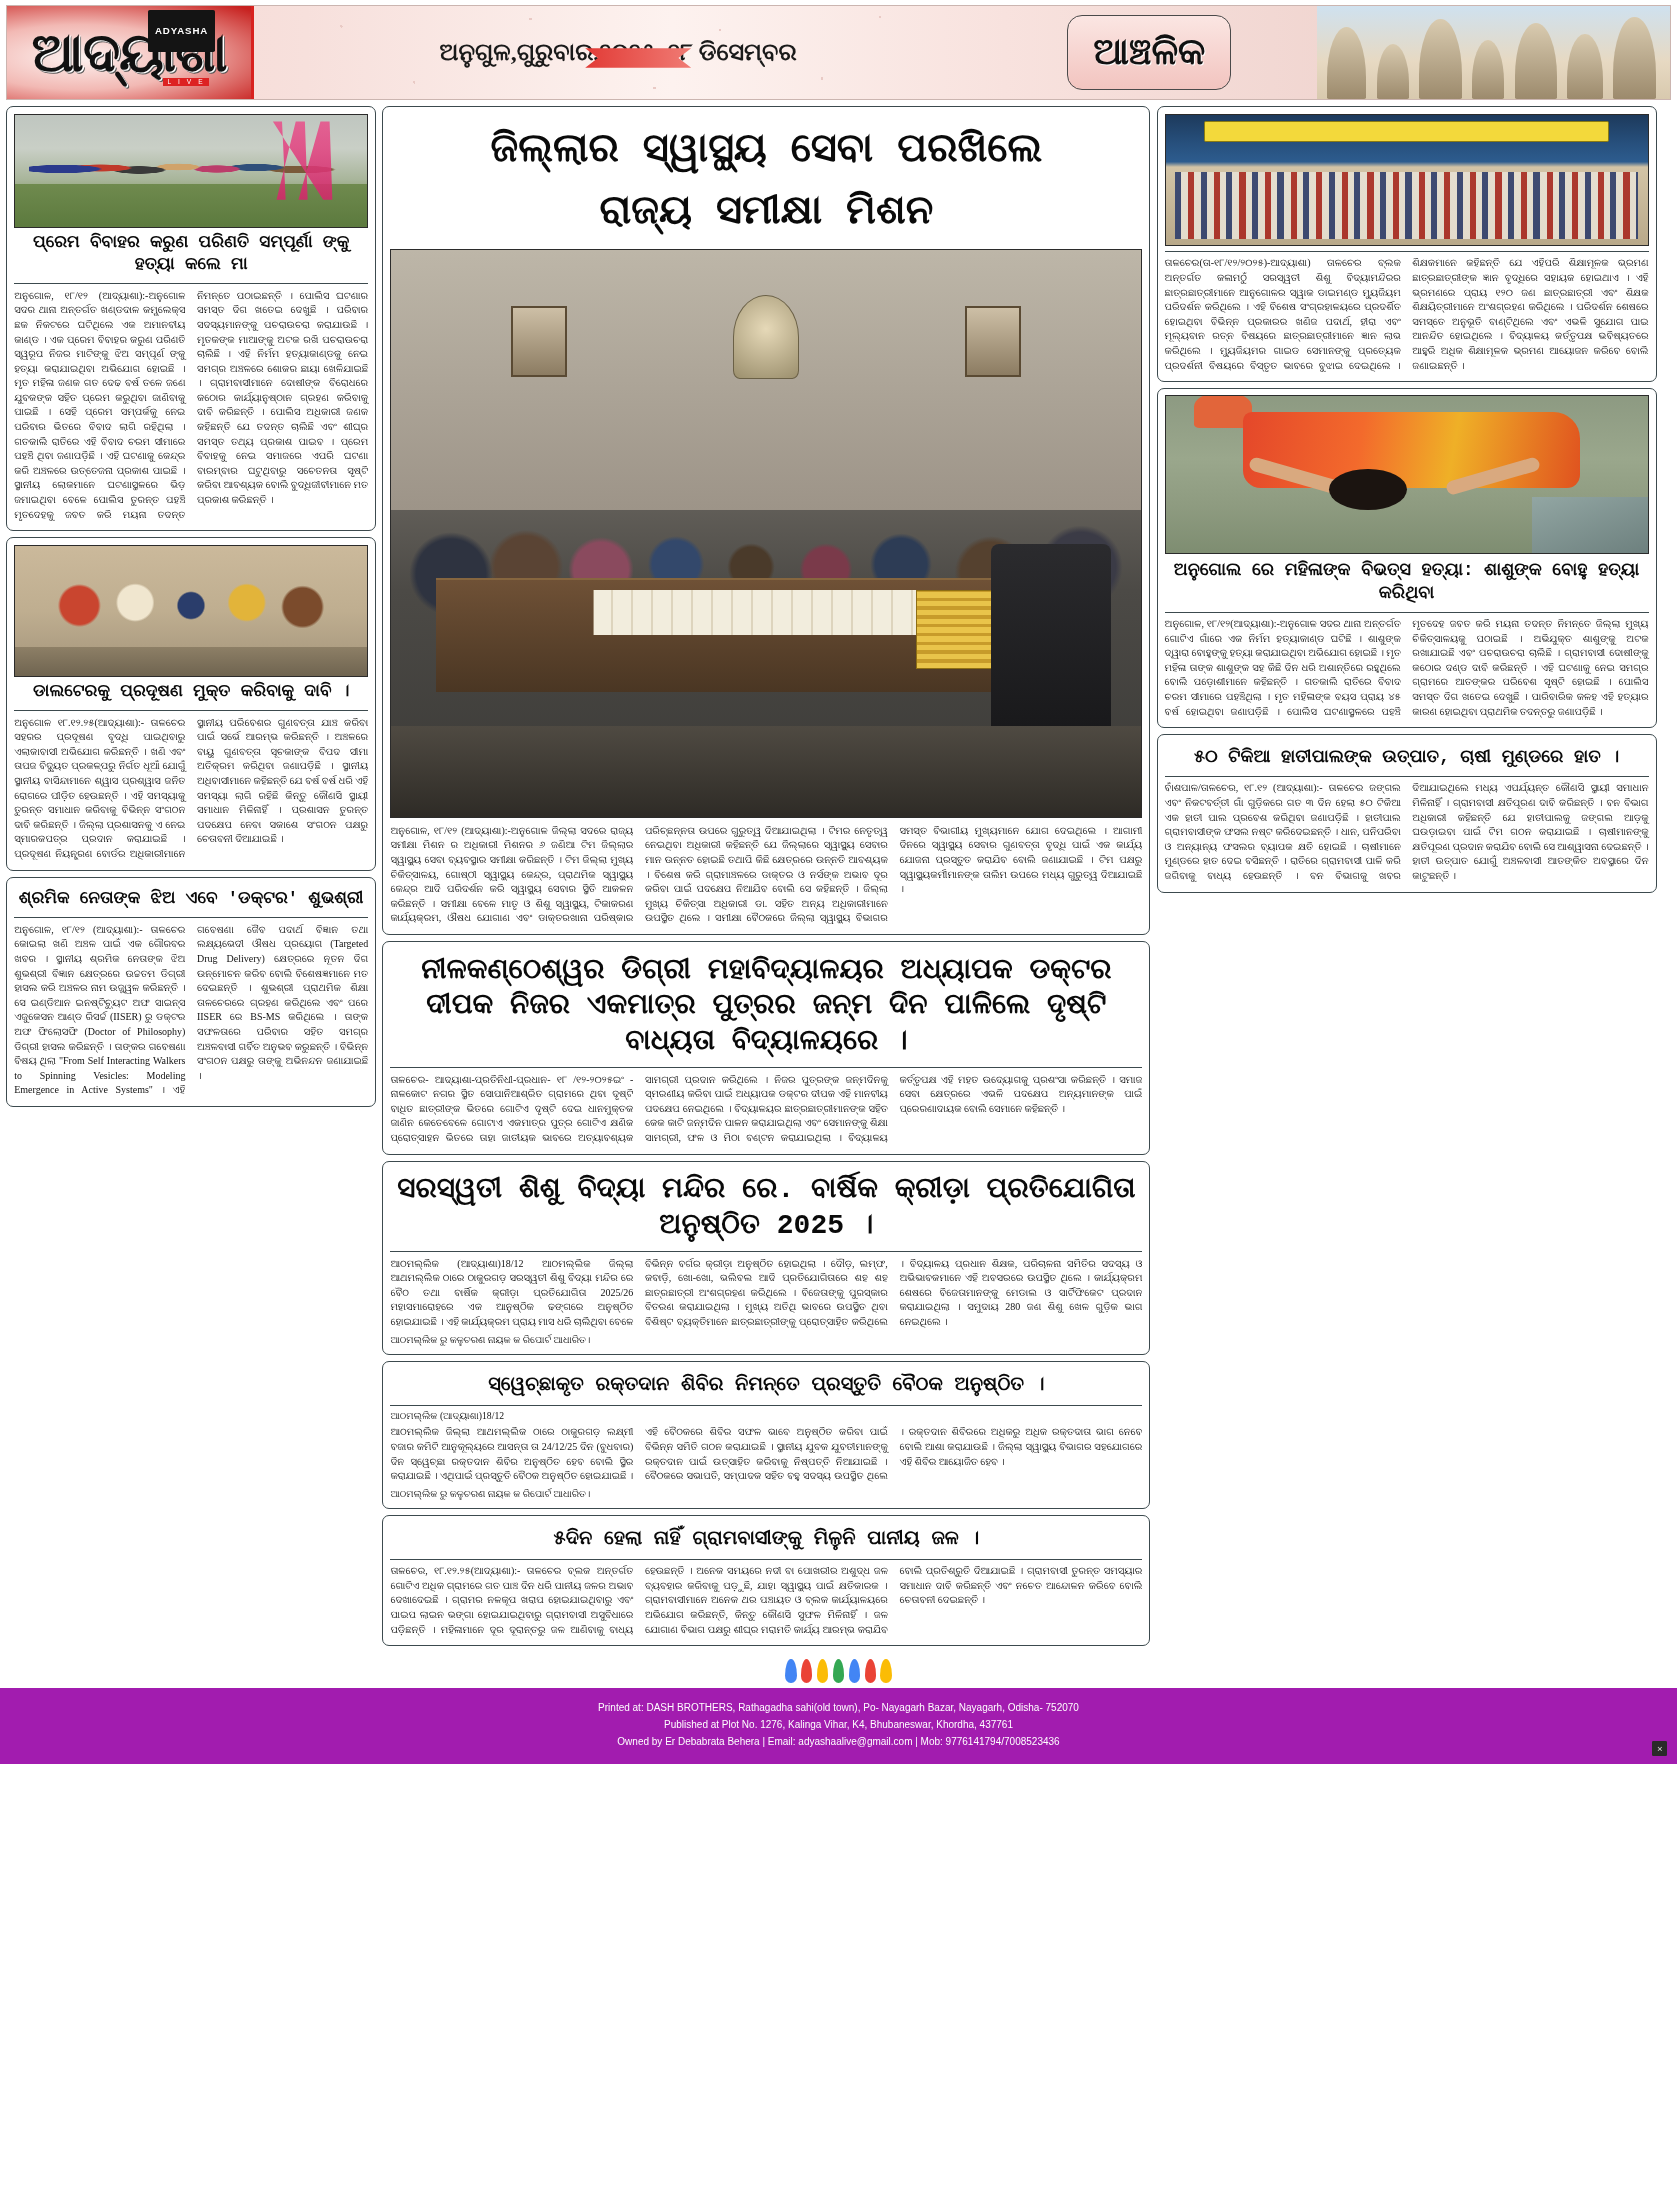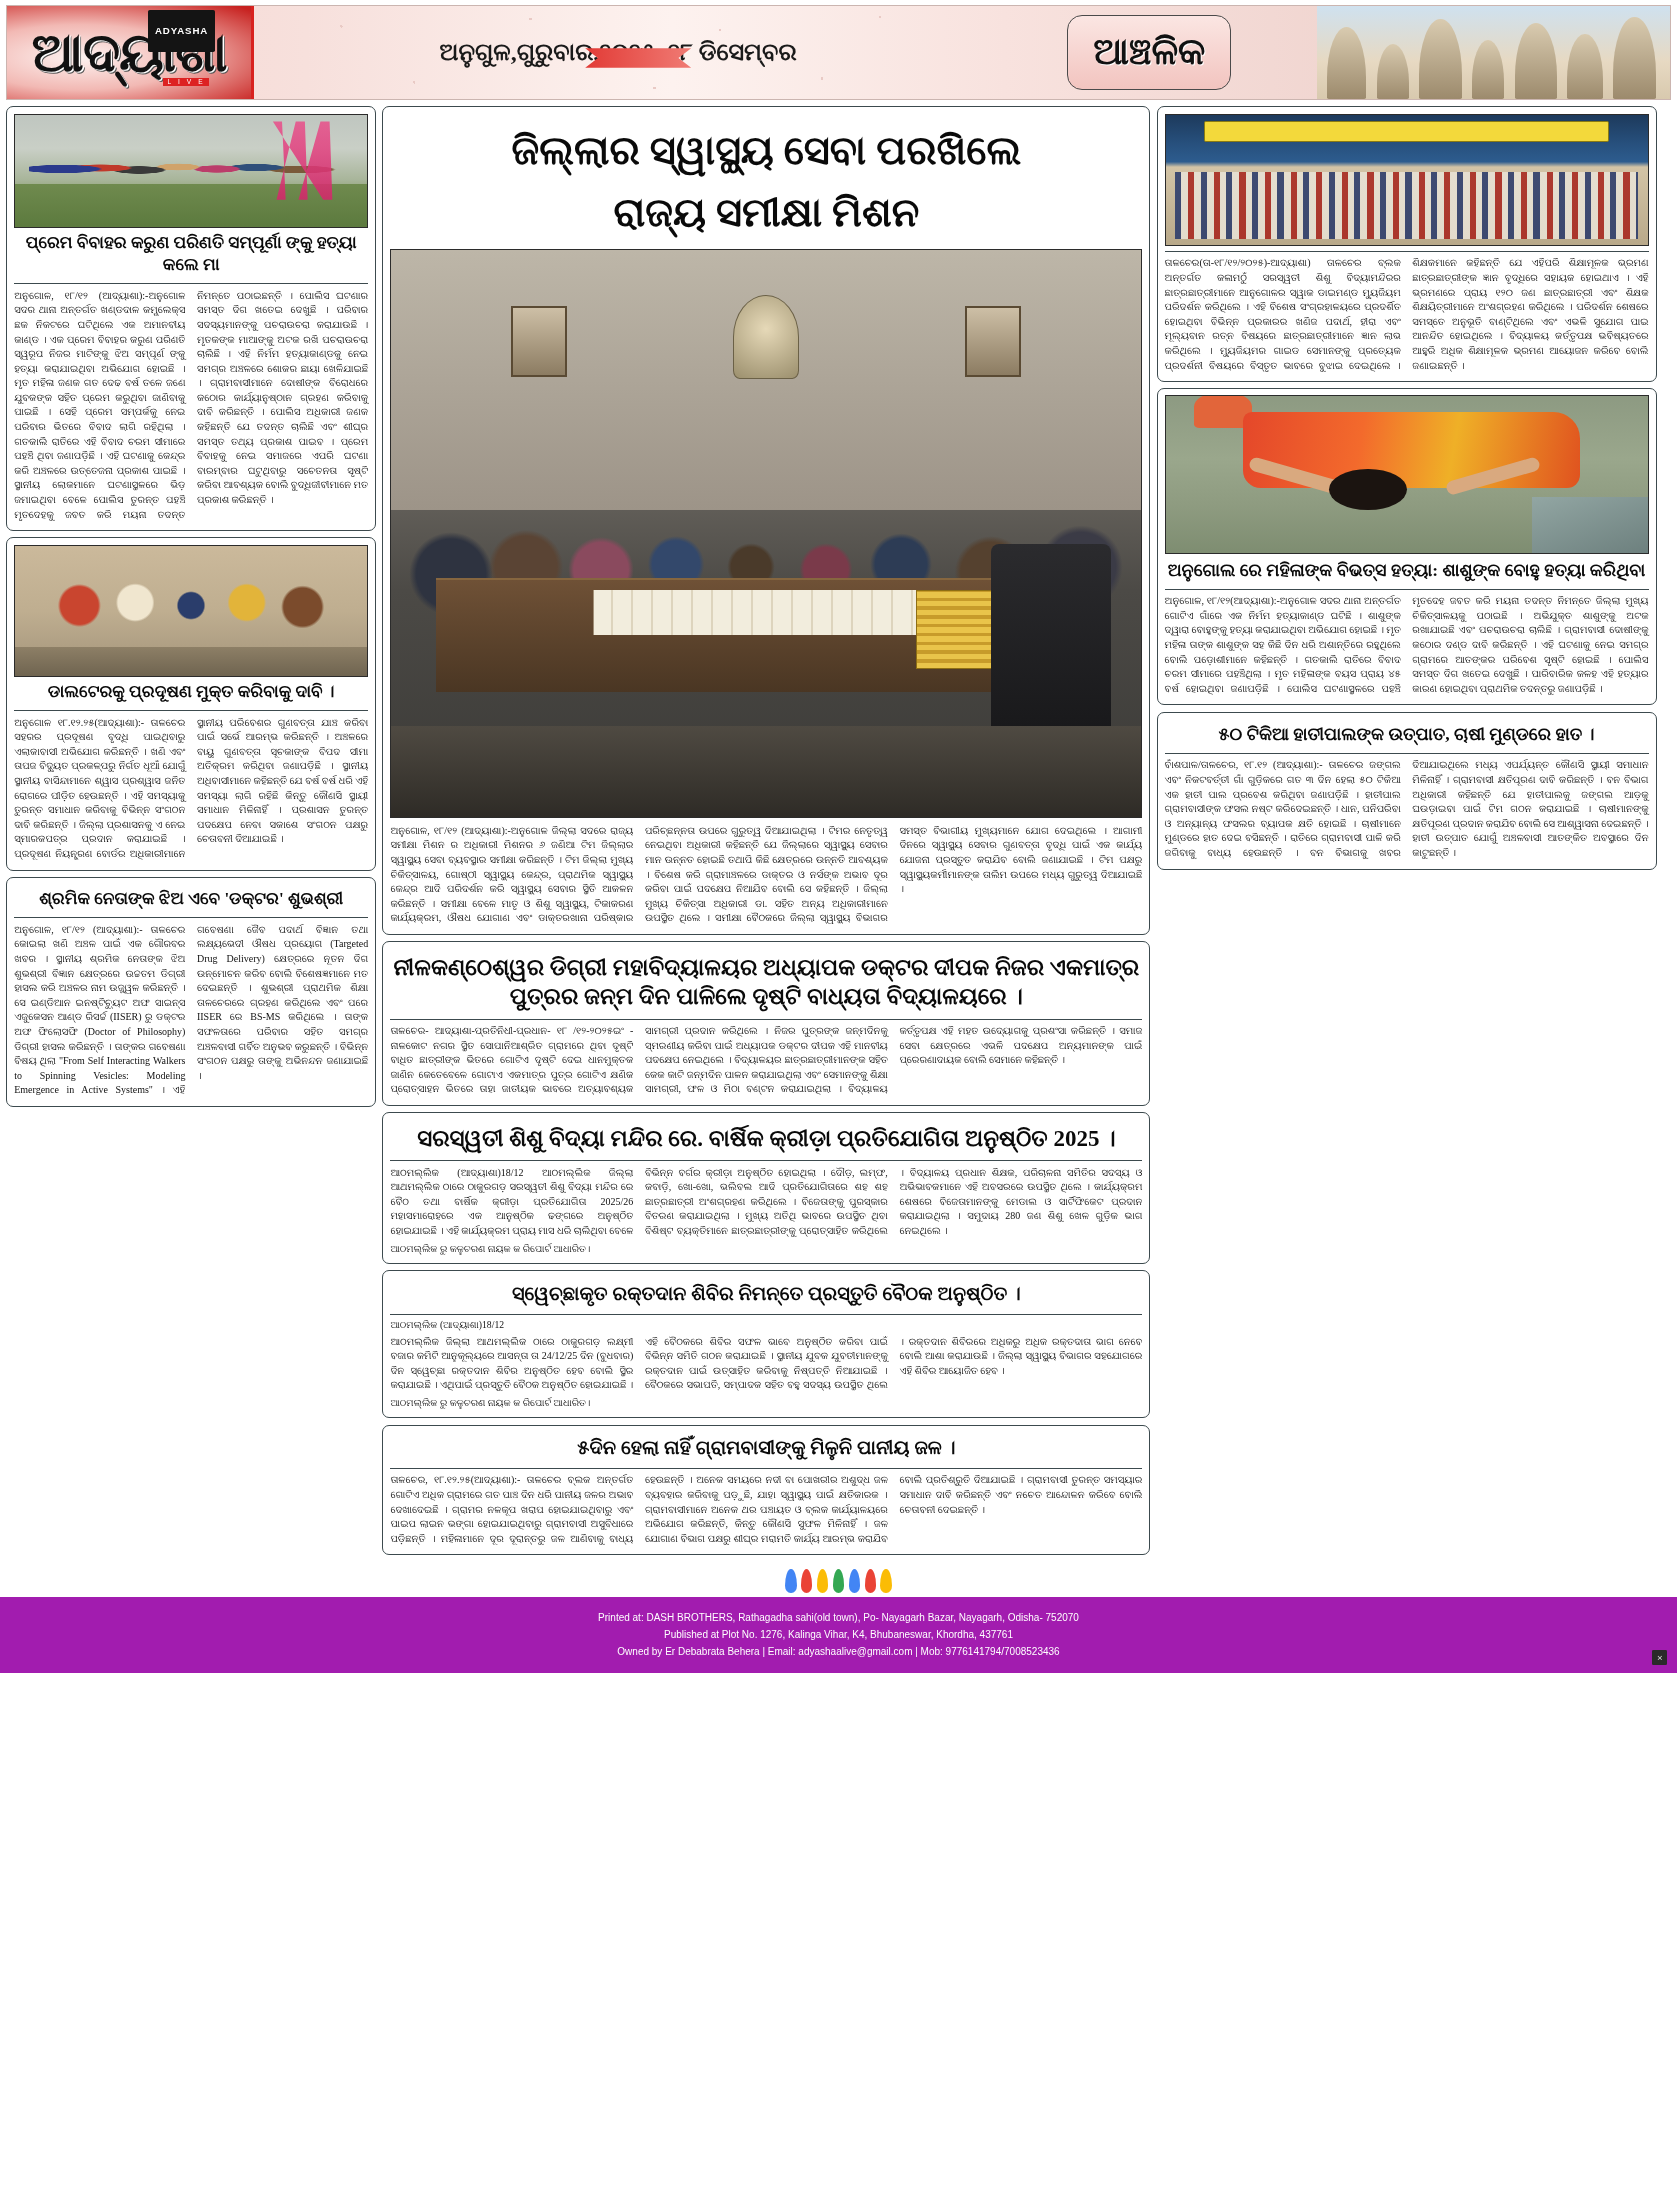--- a/index.html
+++ b/index.html
@@ -291,29 +291,29 @@
       radial-gradient(circle at 68% 46%, #e2b43a 8%, transparent 9%),
       radial-gradient(circle at 86% 52%, #7b4b2c 7%, transparent 8%);
   }
   .ph-ritual::after{
     content:""; position:absolute; left:0; bottom:0; width:100%; height:22%;
     background: linear-gradient(180deg,#8d7f66,#6f6450);
   }
 
   
   .hl {
-    font-family: Liberation Serif, serif;
+    font-family: Liberation Mono, monospace;
     font-weight: 700;
     color: #0a0a0a;
     line-height: 1.28;
     text-align: center;
     padding: 4.4px 1.8px 1.8px 1.8px;
   }
   .hl.lead   { font-size: 40px; line-height: 1.3; padding: 11.5px 4.4px 9.7px 4.4px; }
-  .hl.big    { font-size: 23px; }
+  .hl.big    { font-size: 28px; }
   .hl.mid    { font-size: 19.4px; }
   .hl.left-col { font-size: 17px; line-height: 1.3; }
   .hl.right-col { font-size: 17.6px; line-height: 1.3; }
 
   .rule {
     border:0; border-top:0.9px solid #3c4a4e; margin:5.3px 0 4.4px 0;
   }
 
   .body-text {
     font-family: "Liberation Serif", serif;

